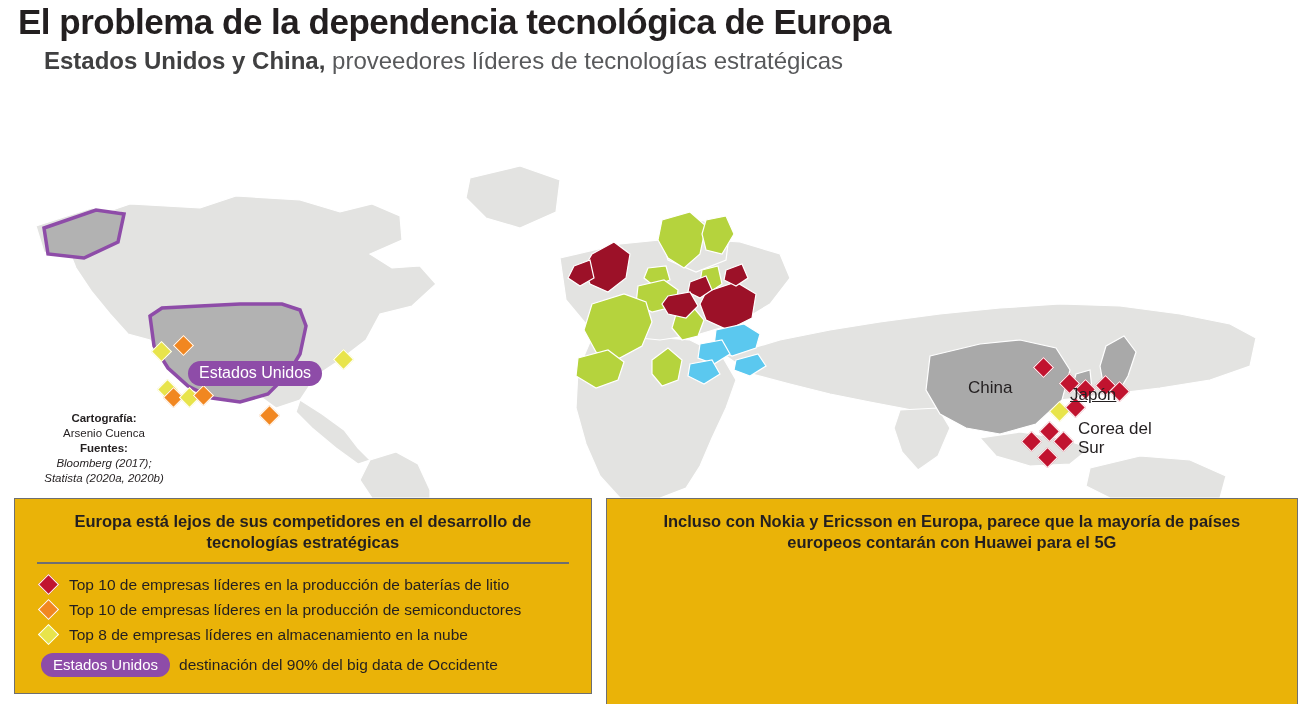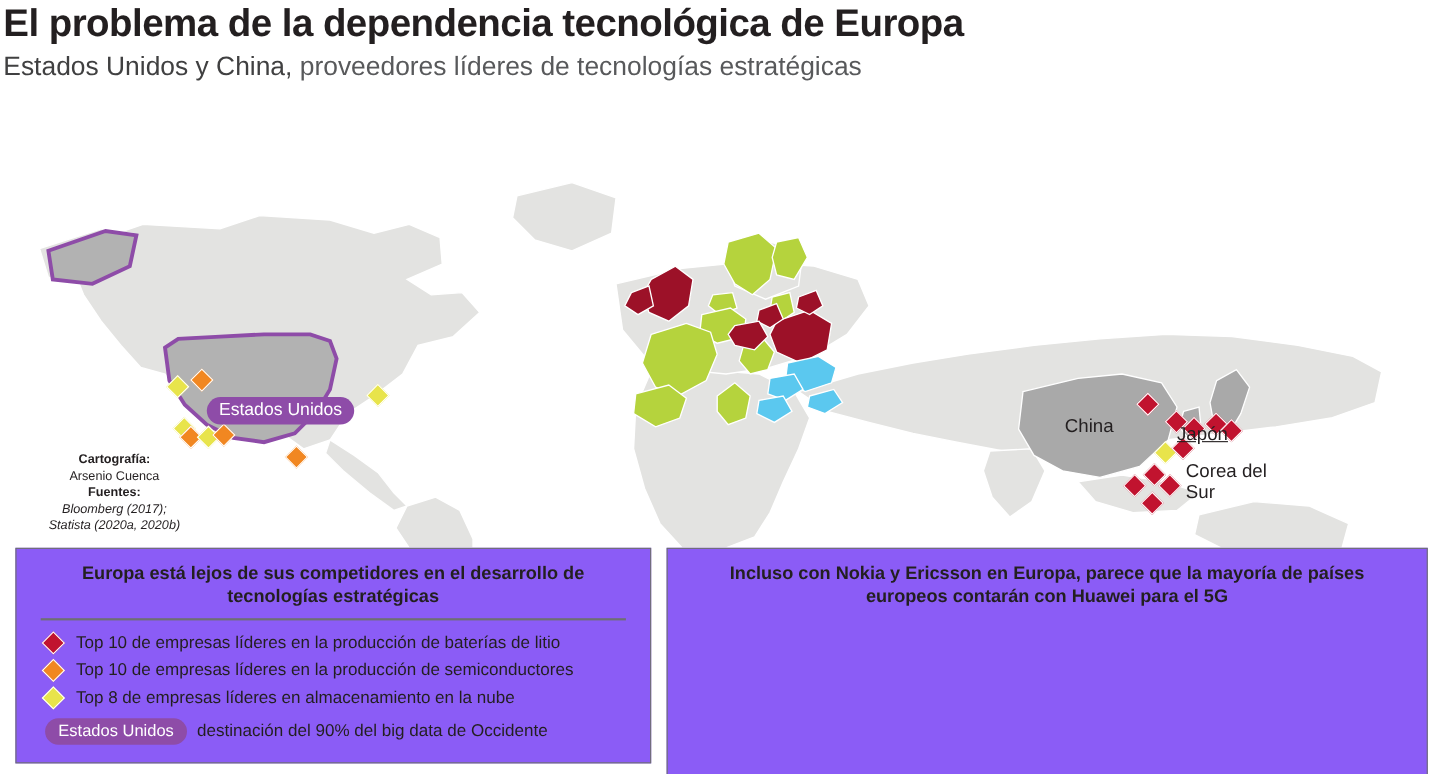--- a/index.html
+++ b/index.html
@@ -8,37 +8,37 @@
     width: 1310px;
     height: 704px;
     background: #ffffff;
     font-family: "Liberation Sans", sans-serif;
     color: #231f20;
     position: relative;
     overflow: hidden;
   }
 
   
-  .title-block { padding: 4px 0 0 3px; }
+  .title-block { padding: 4px 0 0 18px; }
   .main-title {
     font-size: 35px;
     font-weight: bold;
     letter-spacing: -0.5px;
     color: #231f20;
     line-height: 1.05;
     margin: 0;
   }
   .sub-title {
     font-size: 24px;
     color: #58595b;
     line-height: 1.15;
     margin: 6px 0 0 0;
     font-weight: normal;
   }
-  .sub-title .bold { font-weight: normal; color: #404041; }
+  .sub-title .bold { font-weight: bold; color: #404041; margin-left: 26px; }
 
   
   .map-area {
     position: absolute;
     left: 0;
     top: 108px;
     width: 1310px;
     height: 390px;
   }
   .map-svg { position: absolute; left: 0; top: 0; }
@@ -96,21 +96,21 @@
     position: absolute;
     left: 14px;
     top: 498px;
     width: 1284px;
     height: 196px;
     display: flex;
     gap: 0;
   }
   .panel {
     border: 1.5px solid #6e6f71;
-    background: #8b5cf6;
+    background: #eab308;
     position: relative;
   }
   .panel-left { width: 584px; height: 196px; }
   .panel-right { width: 700px; height: 238px; margin-left: 14px; }
 
   .panel-title {
     text-align: center;
     font-size: 16.5px;
     font-weight: bold;
     color: #231f20;

